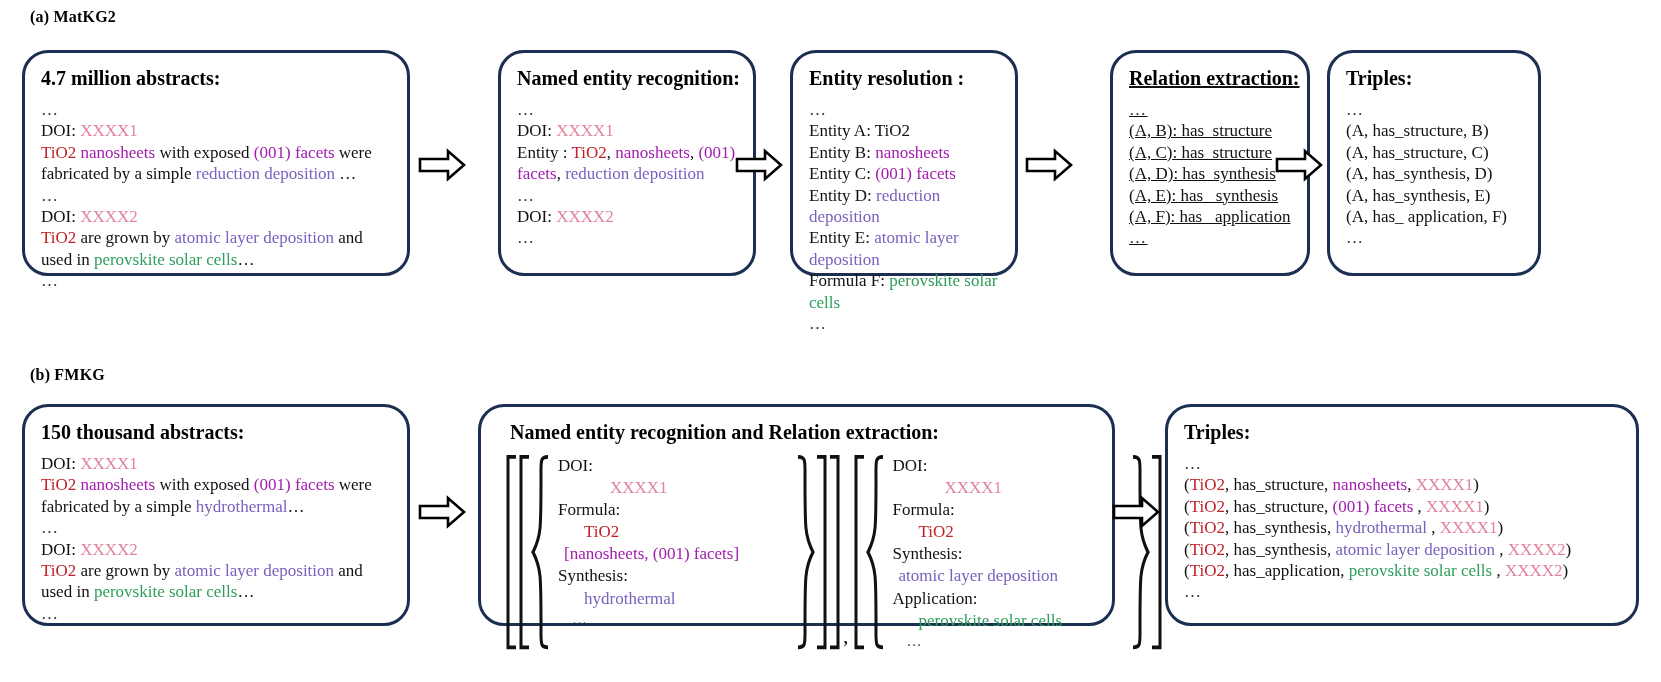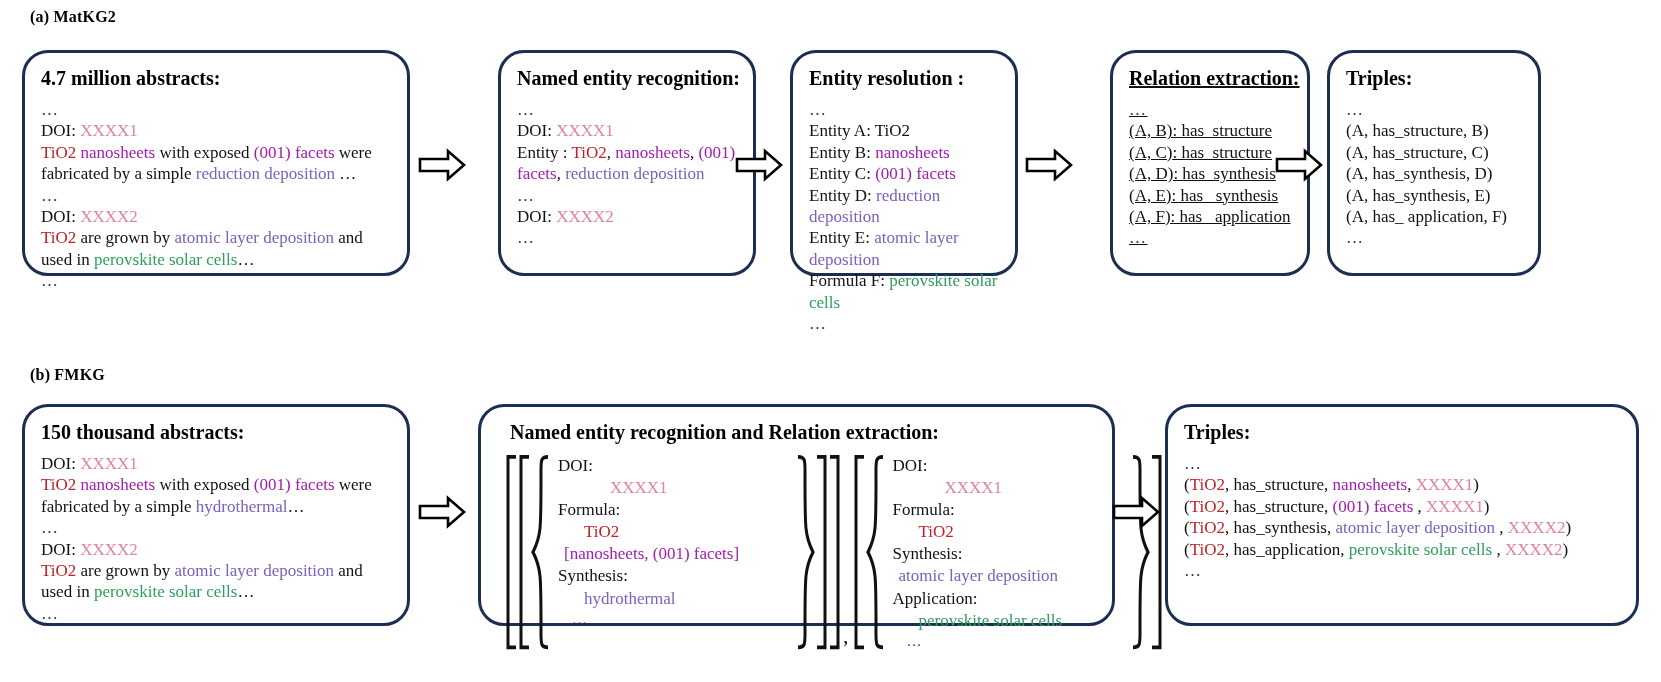--- a/index.html
+++ b/index.html
@@ -271,20 +271,21 @@
 
 <div class="box" style="left:1165px;top:404px;width:474px;height:222px;">
   <div class="box-title">Triples:</div>
   <div class="box-body">
     <div class="line dots">…</div>
 
     <div class="line"><span class="c-plain">(</span><span class="c-formula">TiO2</span><span class="c-plain">, has_structure, </span><span class="c-structure">nanosheets</span><span class="c-plain">, </span><span class="c-doi">XXXX1</span><span class="c-plain">)</span></div>
 
     <div class="line"><span class="c-plain">(</span><span class="c-formula">TiO2</span><span class="c-plain">, has_structure, </span><span class="c-structure">(001) facets</span><span class="c-plain"> , </span><span class="c-doi">XXXX1</span><span class="c-plain">)</span></div>
 
+    <div class="line"><span class="c-plain">(</span><span class="c-formula">TiO2</span><span class="c-plain">, has_synthesis, </span><span class="c-synthesis">hydrothermal</span><span class="c-plain"> , </span><span class="c-doi">XXXX1</span><span class="c-plain">)</span></div>
 
     <div class="line"><span class="c-plain">(</span><span class="c-formula">TiO2</span><span class="c-plain">, has_synthesis, </span><span class="c-synthesis">atomic layer deposition</span><span class="c-plain"> , </span><span class="c-doi">XXXX2</span><span class="c-plain">)</span></div>
 
     <div class="line"><span class="c-plain">(</span><span class="c-formula">TiO2</span><span class="c-plain">, has_application, </span><span class="c-application">perovskite solar cells</span><span class="c-plain"> , </span><span class="c-doi">XXXX2</span><span class="c-plain">)</span></div>
 
     <div class="line dots">…</div>
   </div>
 </div>
 
 </body></html>

